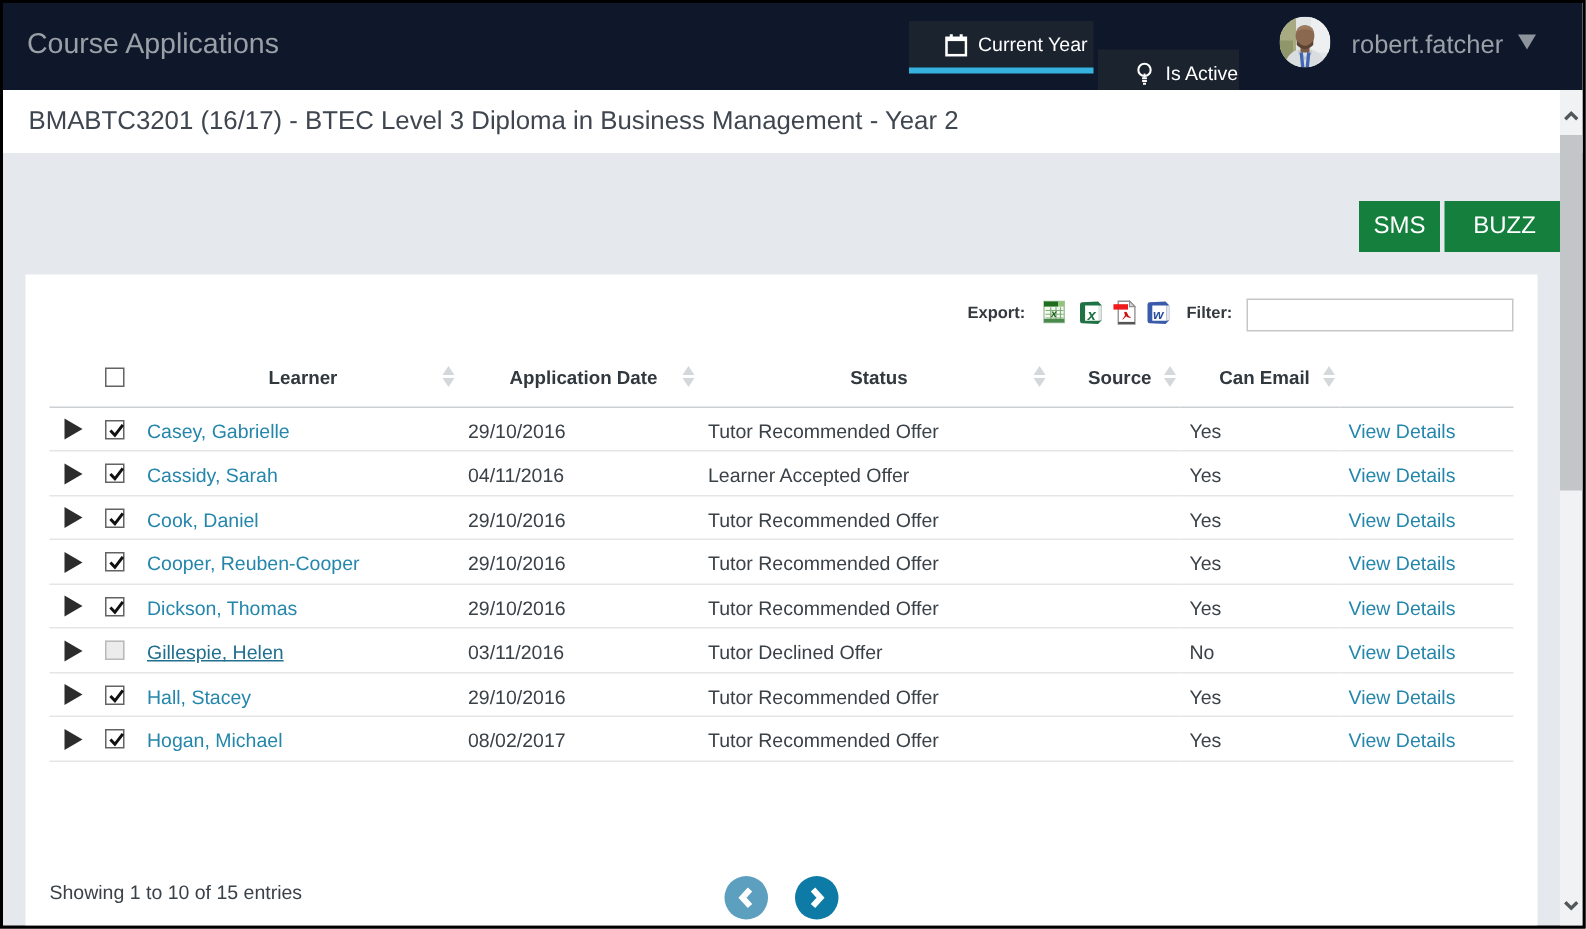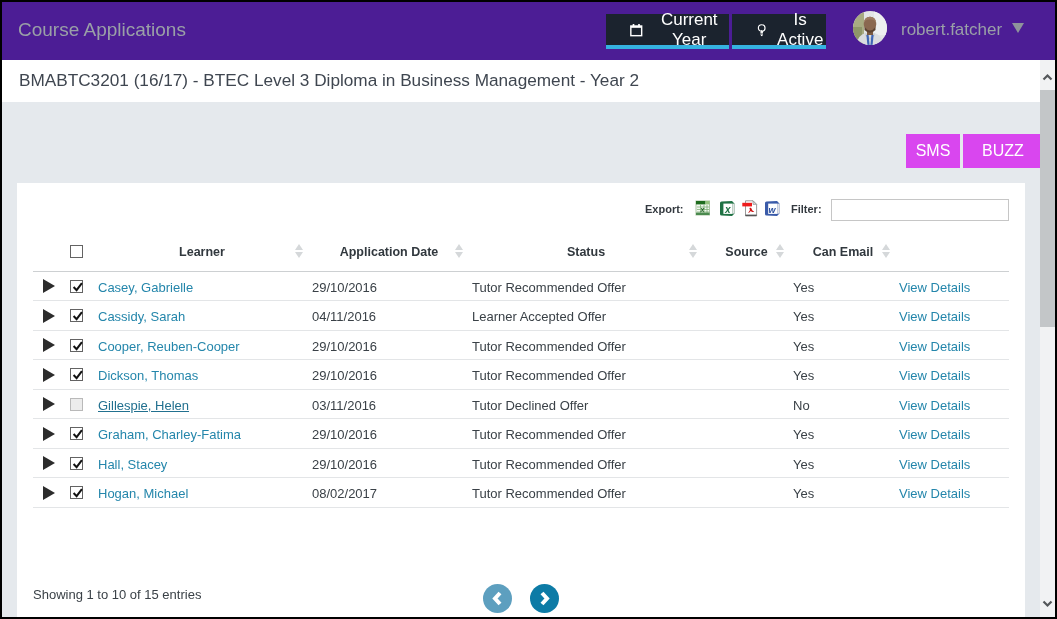--- a/index.html
+++ b/index.html
@@ -1,36 +1,36 @@
 <!DOCTYPE html>
 <html><head>
 <meta charset="utf-8">
 <style>
 * { margin:0; padding:0; box-sizing:border-box; }
 html,body { width:1057px; height:619px; background:#000; font-family:"Liberation Sans", sans-serif; }
 #frame { position:absolute; left:2px; top:2px; width:1053px; height:615px; background:#e5e9ed; overflow:hidden; }
 
-#topbar { position:absolute; left:0; top:0; width:100%; height:58px; background:#4c1d95;text-align:center; }
+#topbar { position:absolute; left:0; top:0; width:100%; height:58px; background:#0f172a; }
 #title { position:absolute; left:16px; top:17px; font-size:19px; color:#9aa0a7; }
-.tbtn { position:absolute; top:12px; height:35px; background:#1b232e; border-bottom:4px solid #35b2e0; color:#fff; font-size:17px; display:flex; align-items:center;padding-left:12px; }
+.tbtn { position:absolute; top:12px; height:35px; background:#1b232e; border-bottom:4px solid #35b2e0; color:#fff; font-size:13px; display:flex; align-items:center;padding-left:12px; }
 #btn1 { left:604px; width:123px; }
-#btn2 { left:730px; width:94px; }
+#btn2 { left:730px; width:94px;margin-top:19px; }
 .tbtn svg { margin-left:12px; margin-right:7px; }
 #avatar { position:absolute; left:851px; top:9px; width:34px; height:34px; border-radius:50%; overflow:hidden; }
 #uname { position:absolute; left:899px; top:18px; font-size:17px; color:#9aa0a7; }
 #caret { position:absolute; left:1010px; top:21px; width:0; height:0; border-left:6.5px solid transparent; border-right:6.5px solid transparent; border-top:10px solid #8e949b; }
 
 #subhead { position:absolute; left:0; top:58px; width:100%; height:42px; background:#fff; }
 #subhead span { position:absolute; left:17px; top:10px; font-size:17.2px; color:#3f4650; }
 
 #sbar { position:absolute; right:0; top:58px; width:15px; bottom:0; background:#f1f2f3; }
 #sthumb { position:absolute; left:0; top:30px; width:15px; height:237px; background:#c3c6c8; }
 .schev { position:absolute; left:2px; width:11px; height:11px; }
 
-.teal { position:absolute; background:#d946ef; color:#fff; font-size:16px; display:flex; align-items:center; justify-content:center; }
+.teal { position:absolute; background:#15803d; color:#fff; font-size:16px; display:flex; align-items:center; justify-content:center; }
 #sms { left:904px; top:132px; width:54px; height:34px; }
 #buzz { left:961px; top:132px; width:80px; height:34px; }
 
 #panel { position:absolute; left:15px; top:181px; width:1008px; bottom:0; background:#fff; }
 
 #exportrow { position:absolute; left:0; top:16px; width:100%; height:24px; }
 #exportrow b { font-size:11px; color:#33393f; }
 #explabel { position:absolute; left:628px; top:4px; }
 .eicon { position:absolute; top:1px; width:17px; height:17px; }
 #filterlabel { position:absolute; left:774px; top:4px; }
@@ -215,20 +215,38 @@
             <td>
               <div class="play"></div>
             </td>
             <td>
               <div class="cb">
                 <svg width="14" height="14" viewBox="0 0 14 14">
                   <path d="M2.6 7 L5.6 10.2 L10.9 3.2" fill="none" stroke="#111" stroke-width="2"></path>
                 </svg>
               </div>
             </td>
+            <td class="pad"><a class="lname" href="#">Cook, Daniel</a></td>
+            <td class="pad">29/10/2016</td>
+            <td class="pad">Tutor Recommended Offer</td>
+            <td class="pad"></td>
+            <td class="pad">Yes</td>
+            <td class="pad"><a class="view" href="#">View Details</a></td>
+          </tr>
+      <tr>
+            <td>
+              <div class="play"></div>
+            </td>
+            <td>
+              <div class="cb">
+                <svg width="14" height="14" viewBox="0 0 14 14">
+                  <path d="M2.6 7 L5.6 10.2 L10.9 3.2" fill="none" stroke="#111" stroke-width="2"></path>
+                </svg>
+              </div>
+            </td>
             <td class="pad"><a class="lname" href="#">Cooper, Reuben-Cooper</a></td>
             <td class="pad">29/10/2016</td>
             <td class="pad">Tutor Recommended Offer</td>
             <td class="pad"></td>
             <td class="pad">Yes</td>
             <td class="pad"><a class="view" href="#">View Details</a></td>
           </tr>
       <tr>
             <td>
               <div class="play"></div>
@@ -252,38 +270,20 @@
               <div class="play"></div>
             </td>
             <td>
               <div class="cb dis"></div>
             </td>
             <td class="pad"><a class="lname uline" href="#">Gillespie, Helen</a></td>
             <td class="pad">03/11/2016</td>
             <td class="pad">Tutor Declined Offer</td>
             <td class="pad"></td>
             <td class="pad">No</td>
-            <td class="pad"><a class="view" href="#">View Details</a></td>
-          </tr>
-      <tr>
-            <td>
-              <div class="play"></div>
-            </td>
-            <td>
-              <div class="cb">
-                <svg width="14" height="14" viewBox="0 0 14 14">
-                  <path d="M2.6 7 L5.6 10.2 L10.9 3.2" fill="none" stroke="#111" stroke-width="2"></path>
-                </svg>
-              </div>
-            </td>
-            <td class="pad"><a class="lname" href="#">Graham, Charley-Fatima</a></td>
-            <td class="pad">29/10/2016</td>
-            <td class="pad">Tutor Recommended Offer</td>
-            <td class="pad"></td>
-            <td class="pad">Yes</td>
             <td class="pad"><a class="view" href="#">View Details</a></td>
           </tr>
       <tr>
             <td>
               <div class="play"></div>
             </td>
             <td>
               <div class="cb">
                 <svg width="14" height="14" viewBox="0 0 14 14">
                   <path d="M2.6 7 L5.6 10.2 L10.9 3.2" fill="none" stroke="#111" stroke-width="2"></path>

